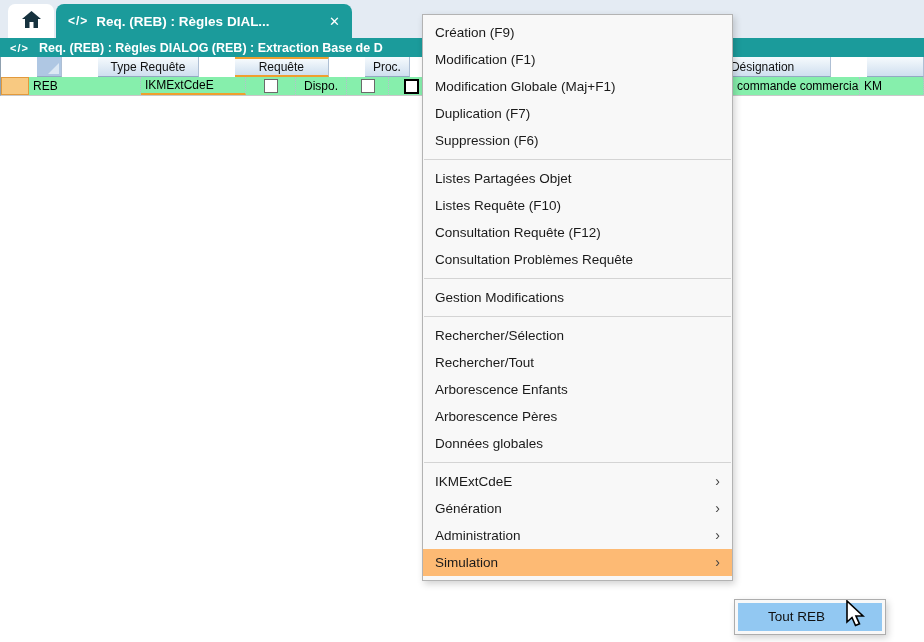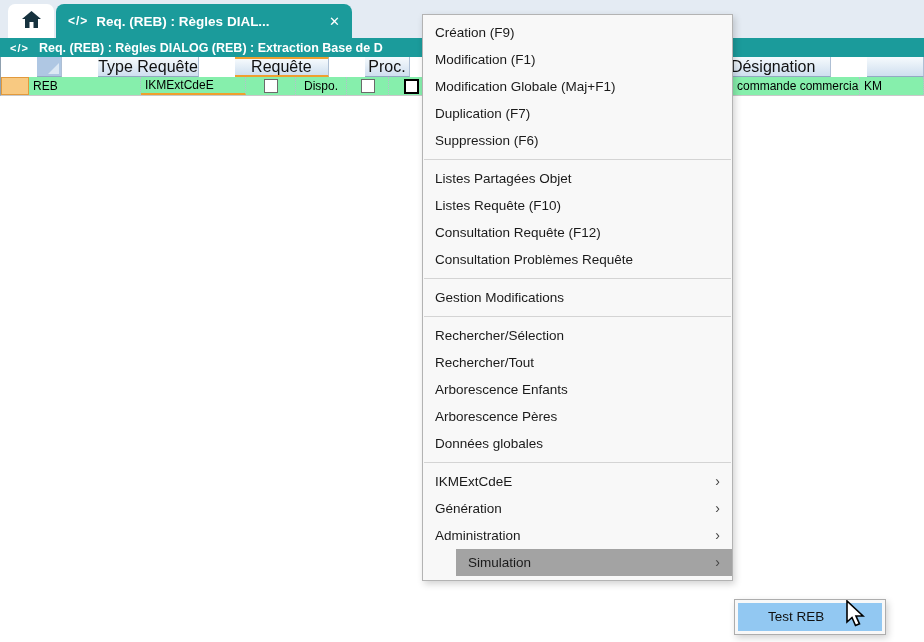--- a/index.html
+++ b/index.html
@@ -25,21 +25,21 @@
               background:#1b9b9b; color:#fff; display:flex; align-items:center;
               padding-left:10px; gap:10px; }
   .titlebar .tb-code { font-weight:bold; font-size:11px; letter-spacing:1px; }
   .titlebar .tb-text { font-weight:bold; font-size:12.5px; white-space:nowrap; }
 
   
   .grid { position:absolute; left:0; top:57px; width:924px; }
   .hdr-row { display:flex; height:20px; border-left:1px solid #8fa0af; }
   .hdr-cell { background:linear-gradient(#f6fafd,#cfdfef);
               border-right:1px solid #aebfd4; border-bottom:1px solid #93a9c2;
-              font-size:16px; color:#111; display:flex; align-items:center;
+              font-size:12px; color:#111; display:flex; align-items:center;
               justify-content:center; white-space:nowrap; overflow:hidden;margin-left:36px; }
   .hdr-corner { position:relative; background:#afc7e3; }
   .hdr-corner .tri { position:absolute; right:2px; bottom:2px; width:0; height:0;
               border-left:11px solid transparent; border-bottom:11px solid #dce8f4; }
   .hdr-requete { border-top:2px solid #ef9f2f; border-bottom:2px solid #ef9f2f; }
   .hdr-w { background:#f9c878; }
   .hdr-left { justify-content:flex-start; padding-left:16px; }
 
   .data-row { display:flex; height:19px; border-left:1px solid #8fa0af;
               border-bottom:1px solid #c9c9c9; background:#86efac; }
@@ -53,21 +53,21 @@
   .checkbox.focused { width:15px; height:15px; border:2px solid #000; }
 
   
   .menu { position:absolute; left:422px; top:14px; width:311px;
           background:#f8f8f8; border:1px solid #b3b3b3; padding:4px 0;
           box-shadow:2px 3px 7px rgba(0,0,0,0.18); z-index:10; }
   .mi { height:27px; line-height:27px; font-size:13.5px; color:#1a1a1a;
         padding-left:12px; padding-right:12px; position:relative;
         white-space:nowrap; }
   .mi .sub-arrow { position:absolute; right:12px; top:0; font-size:14px; color:#444; }
-  .mi.highlight { background:#a3a3a3;margin-left:33px; }
+  .mi.highlight { background:#fdba74; }
   .msep { border-top:1px solid #d4d4d4; margin:5px 1px; }
 
   
   .submenu { position:absolute; left:734px; top:599px; width:152px;
              background:#f8f8f8; border:1px solid #adadad; padding:3px;
              box-shadow:2px 3px 7px rgba(0,0,0,0.18); z-index:11; }
   .smi { height:28px; line-height:28px; font-size:13.5px; color:#111;
          padding-left:30px; white-space:nowrap; }
   .smi.highlight { background:#92c8f2; }
 
@@ -167,21 +167,21 @@
       <span>Administration</span>
       <span class="sub-arrow">›</span>
     </div>
     <div class="mi highlight">
       <span>Simulation</span>
       <span class="sub-arrow">›</span>
     </div>
   </div>
 
   <div class="submenu">
-    <div class="smi highlight">Test REB</div>
+    <div class="smi highlight">Tout REB</div>
   </div>
 
   <div class="cursor">
     <svg width="24" height="28" viewBox="0 0 24 28">
       <path d="M2 1 L2 22 L7 17.5 L10.5 25.5 L14.5 23.8 L11 16 L18 16 Z" fill="#ffffff" stroke="#000000" stroke-width="1.6" stroke-linejoin="miter"></path>
     </svg>
   </div>
 
 </div>
 

